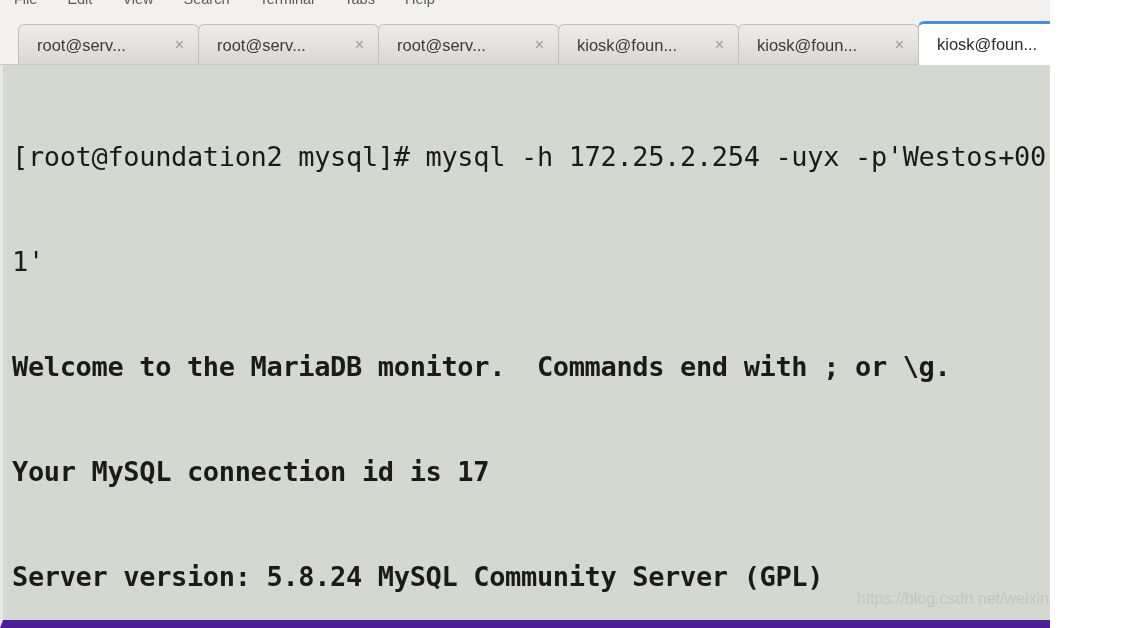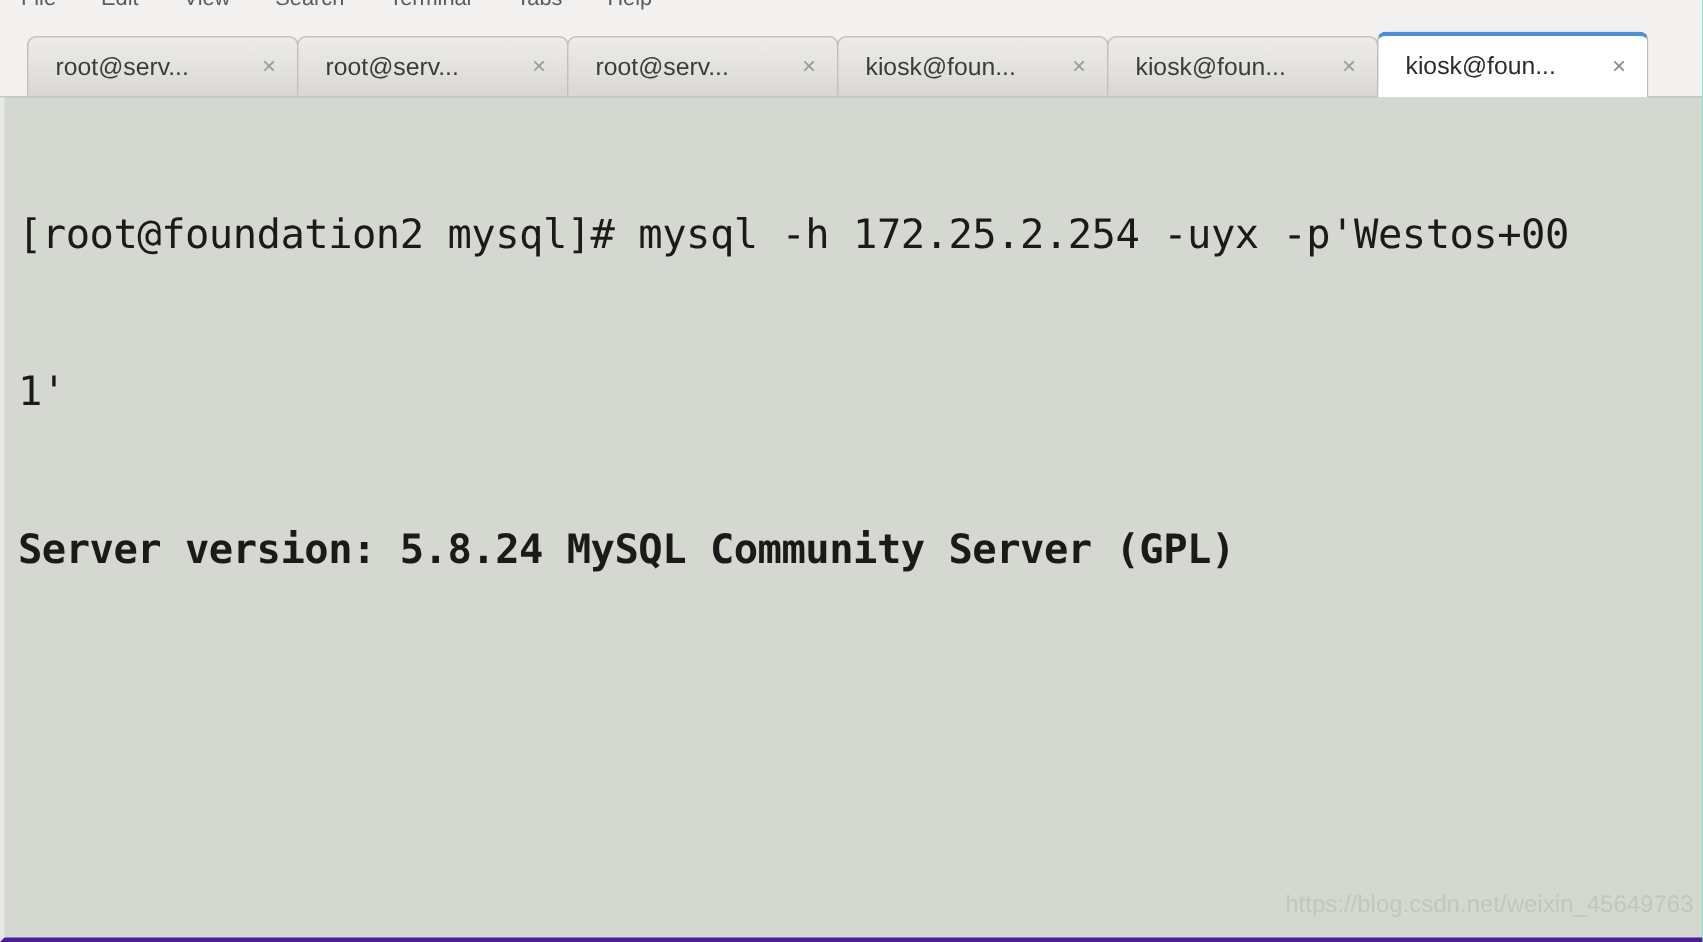--- a/index.html
+++ b/index.html
@@ -10,23 +10,23 @@
   }
   body {
     width: 1135px;
     height: 628px;
     overflow: hidden;
     font-family: "Liberation Sans", sans-serif;
   }
 
   #window {
     position: relative;
-    width: 1135px;
+    width: 1050px;
     height: 628px;
-    background: #14b8a6;
+    background: #4c1d95;
     box-sizing: border-box;
     overflow: hidden;
   }
 
   
   #menubar {
     position: absolute;
     top: -13px;
     left: 0;
     width: 1135px;
@@ -121,21 +121,21 @@
   #terminal {
     position: absolute;
     top: 65px;
     left: 0;
     width: 1135px;
     height: 563px;
     background: #d4d8d0;
     box-sizing: border-box;
     border-left: 3px solid #e8e8e6;
     border-right: 0;
-    border-bottom: 3px solid #4c1d95;
+    border-bottom: 8px solid #4c1d95;
     overflow: hidden;
   }
   #screen {
     position: absolute;
     top: 4px;
     left: 9px;
     width: 1120px;
     font-family: "DejaVu Sans Mono", "Liberation Mono", monospace;
     font-size: 27px;
     line-height: 35px;
@@ -212,20 +212,22 @@
       </div>
 
     </div>
     <div id="tabbar-underline"></div>
   </div>
 
   <div id="terminal">
     <div id="screen">
       <div class="line">[root@foundation2 mysql]# mysql -h 172.25.2.254 -uyx -p'Westos+00</div>
       <div class="line">1'</div>
+      <div class="line bold">Welcome to the MariaDB monitor.  Commands end with ; or \g.</div>
+      <div class="line bold">Your MySQL connection id is 17</div>
       <div class="line bold">Server version: 5.8.24 MySQL Community Server (GPL)</div>
       
       
       
       
       
       
       
     </div>
 

